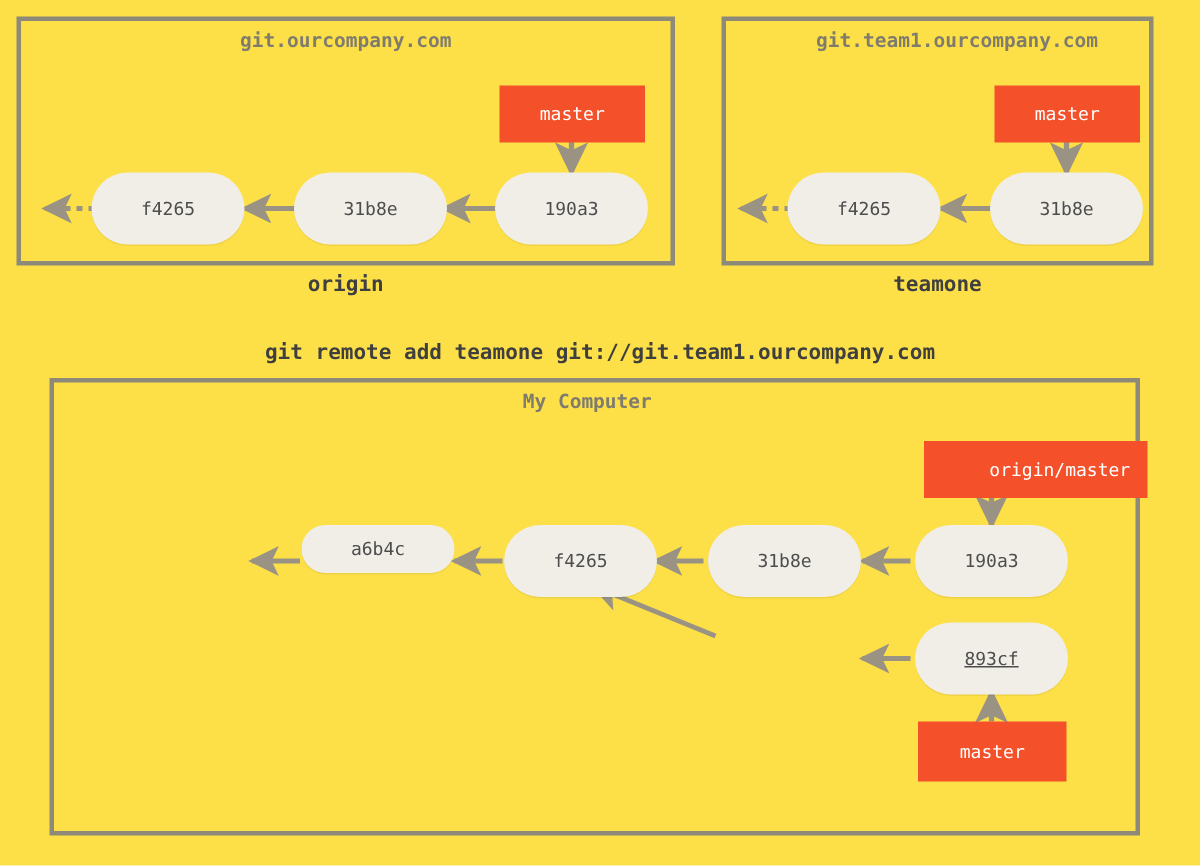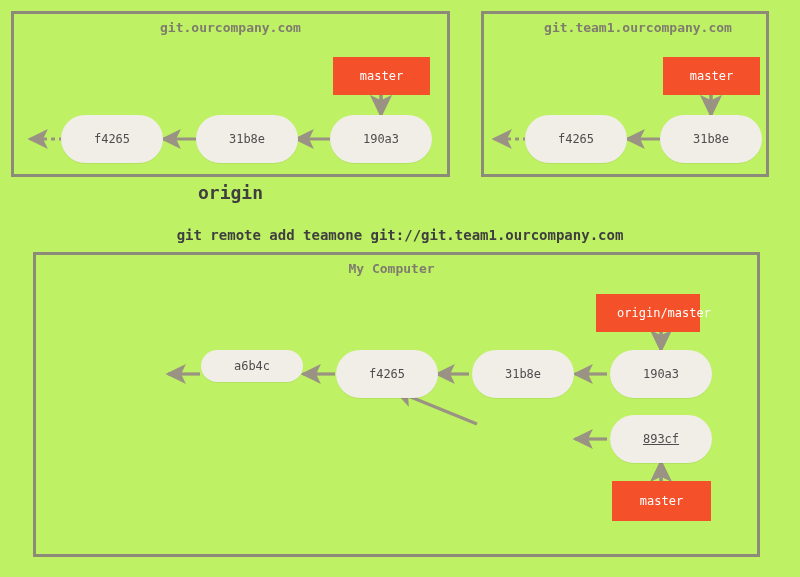--- a/index.html
+++ b/index.html
@@ -5,21 +5,21 @@
 <style>
   html, body {
     margin: 0;
     padding: 0;
     background: #ffffff;
   }
   #stage {
     position: relative;
     width: 800px;
     height: 577px;
-    background: #bef264;
+    background: #fde047;
     overflow: hidden;
     font-family: "DejaVu Sans Mono", "Liberation Mono", monospace;
   }
   
   .panel {
     position: absolute;
     border: 3px solid #8e8a79;
     box-sizing: border-box;
     background: transparent;
   }
@@ -33,21 +33,21 @@
     font-weight: bold;
     letter-spacing: 0px;
     white-space: nowrap;
   }
   .panel-caption {
     position: absolute;
     width: 100%;
     text-align: center;
     color: #3f3f3f;
     font-family: "DejaVu Sans Mono", "Liberation Mono", monospace;
-    font-size: 18px;
+    font-size: 14px;
     font-weight: bold;
     white-space: nowrap;
   }
   .cmd-text {
     position: absolute;
     width: 100%;
     text-align: center;
     color: #3f3f3f;
     font-family: "DejaVu Sans Mono", "Liberation Mono", monospace;
     font-size: 14px;
@@ -152,20 +152,21 @@
   <div class="commit" style="left:196px; top:115px; width:102px; height:48px;">31b8e</div>
 
   <div class="commit" style="left:330px; top:115px; width:102px; height:48px;">190a3</div>
 
   <div class="reflabel" style="left:333px; top:57px; width:97px; height:38px;">master</div>
 
   <div class="panel" style="left:481px; top:11px; width:288px; height:166px;"></div>
 
   <div class="panel-title" style="left:481px; top:20px; width:314px;">git.team1.ourcompany.com</div>
 
+  <div class="panel-caption" style="left:481px; top:182px; width:288px;">teamone</div>
 
   <div class="commit" style="left:525px; top:115px; width:102px; height:48px;">f4265</div>
 
   <div class="commit" style="left:660px; top:115px; width:102px; height:48px;">31b8e</div>
 
   <div class="reflabel" style="left:663px; top:57px; width:97px; height:38px;">master</div>
 
   <div class="cmd-text" style="left:0px; top:227px; width:800px;">git remote add teamone git://git.team1.ourcompany.com</div>
 
   <div class="panel" style="left:33px; top:252px; width:727px; height:305px;"></div>
@@ -177,17 +178,17 @@
 
   <div class="commit" style="left:336px; top:350px; width:102px; height:48px;">f4265</div>
 
   <div class="commit" style="left:472px; top:350px; width:102px; height:48px;">31b8e</div>
 
   <div class="commit" style="left:610px; top:350px; width:102px; height:48px;">190a3</div>
 
 
   <div class="commit" style="left:610px; top:415px; width:102px; height:48px;text-decoration:underline;">893cf</div>
 
-  <div class="reflabel" style="left:596px; top:294px; width:104px; height:38px;padding-left:32px;">origin/master</div>
+  <div class="reflabel" style="left:616px; top:294px; width:149px; height:38px;padding-left:32px;">origin/master</div>
 
   <div class="reflabel" style="left:612px; top:481px; width:99px; height:40px;">master</div>
 
 </div>
 
 </body></html>

